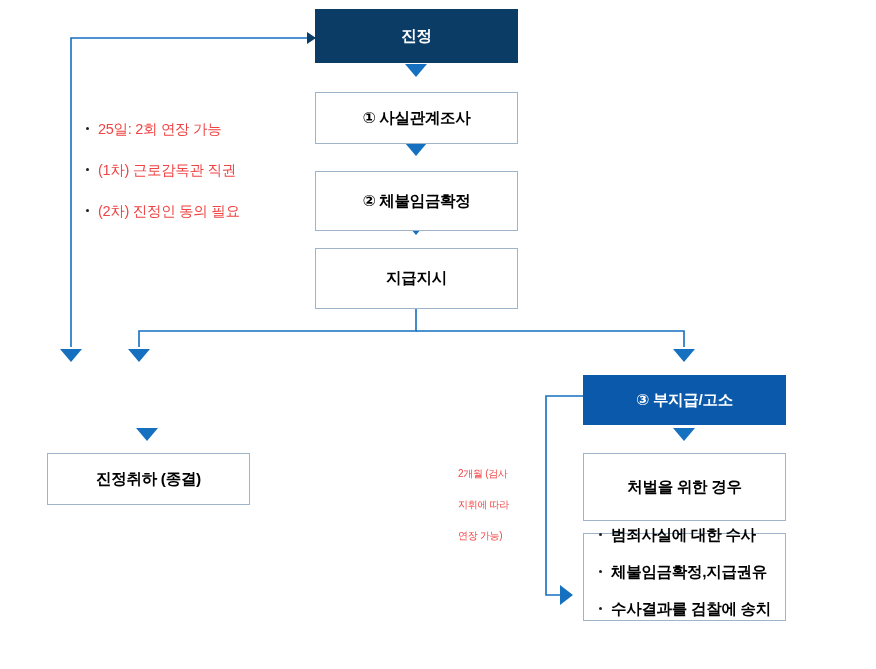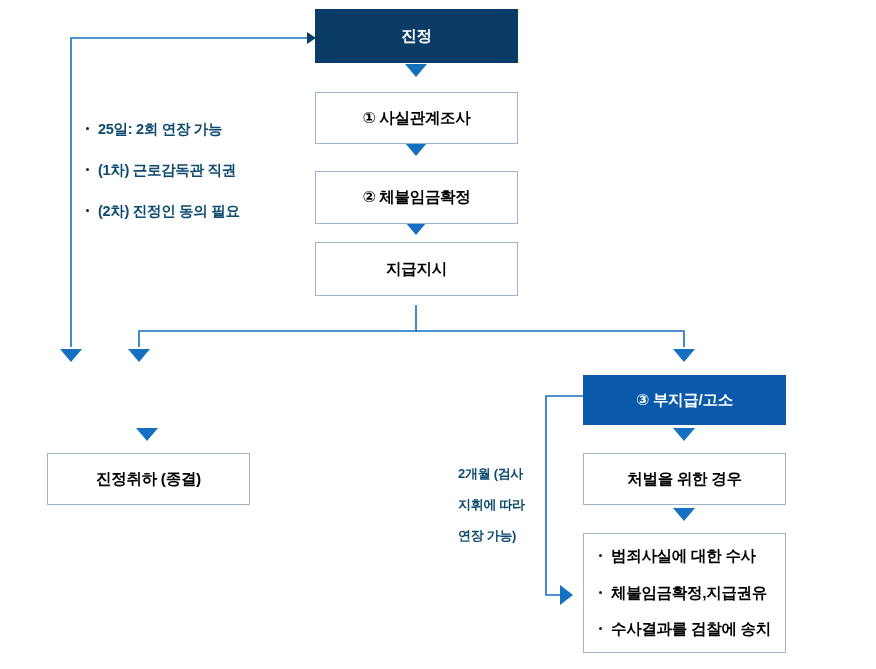--- a/index.html
+++ b/index.html
@@ -71,22 +71,22 @@
     left: 1px;
     top: 8px;
     width: 3px;
     height: 3px;
     background: #231f20;
     border-radius: 50%;
   }
   
   .annot {
     position: absolute;
-    color: #0c4a6e;
-    font-weight: bold;
+    color: #ef4444;
+    font-weight: normal;
     letter-spacing: -0.3px;
   }
   .annot-left { font-size: 14.5px; }
   .annot-left .row {
     position: relative;
     padding-left: 13px;
     margin-bottom: 22px;
     white-space: nowrap;
   }
   .annot-left .row:last-child { margin-bottom: 0; }
@@ -94,21 +94,21 @@
     content: "";
     position: absolute;
     left: 1px;
     top: 7px;
     width: 3px;
     height: 3px;
     background: #231f20;
     border-radius: 50%;
   }
   .annot-right {
-    font-size: 13px;
+    font-size: 10px;
     line-height: 31px;
     text-align: left;
     white-space: nowrap;
   }
   
   #wires {
     position: absolute;
     left: 0;
     top: 0;
     width: 876px;
@@ -155,33 +155,33 @@
               border-left:13px solid #1570c0;"></div>
 
   <div style="position:absolute; left:307px; top:32px; width:0; height:0;
               border-top:6px solid transparent; border-bottom:6px solid transparent;
               border-left:9px solid #0a3c66;"></div>
 
   <div class="node navy" style="left:315px; top:9px; width:203px; height:54px;">진정</div>
 
   <div class="node plain" style="left:315px; top:92px; width:203px; height:52px;">① 사실관계조사</div>
 
-  <div class="node plain" style="left:315px; top:171px; width:203px; height:53px;">② 체불임금확정</div>
+  <div class="node plain" style="left:315px; top:171px; width:203px; height:60px;">② 체불임금확정</div>
 
-  <div class="node plain" style="left:315px; top:242px; width:203px; height:54px;">지급지시</div>
+  <div class="node plain" style="left:315px; top:248px; width:203px; height:61px;">지급지시</div>
 
 
   <div class="node plain" style="left:47px; top:453px; width:203px; height:52px;">진정취하 (종결)</div>
 
   <div class="node blue" style="left:583px; top:375px; width:203px; height:50px;text-align:center;">③ 부지급/고소</div>
 
-  <div class="node plain" style="left:583px; top:453px; width:203px; height:52px;">처벌을 위한 경우</div>
+  <div class="node plain" style="left:583px; top:453px; width:203px; height:68px;">처벌을 위한 경우</div>
 
-  <div class="node plain list" style="left:583px; top:533px; width:203px; height:120px;
-              display:flex; align-items:center; justify-content:center;">
+  <div class="node plain list" style="left:583px; top:533px; width:203px; height:88px;
+              display:flex; align-items:flex-end; justify-content:center;">
     <ul class="bullets">
       <li>범죄사실에 대한 수사</li>
       <li>체불임금확정,지급권유</li>
       <li>수사결과를 검찰에 송치</li>
     </ul>
   </div>
 
   <div class="annot annot-left" style="left:85px; top:120px;">
     <div class="row">25일: 2회 연장 가능</div>
     <div class="row">(1차) 근로감독관 직권</div>

